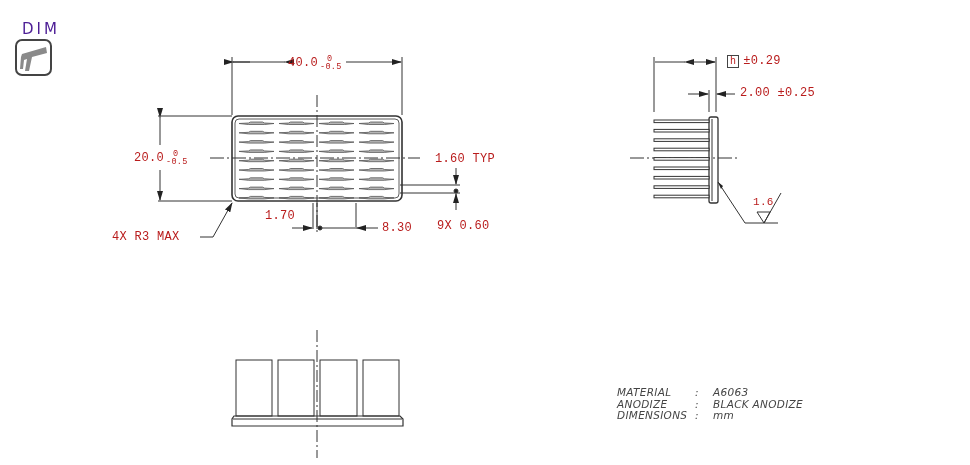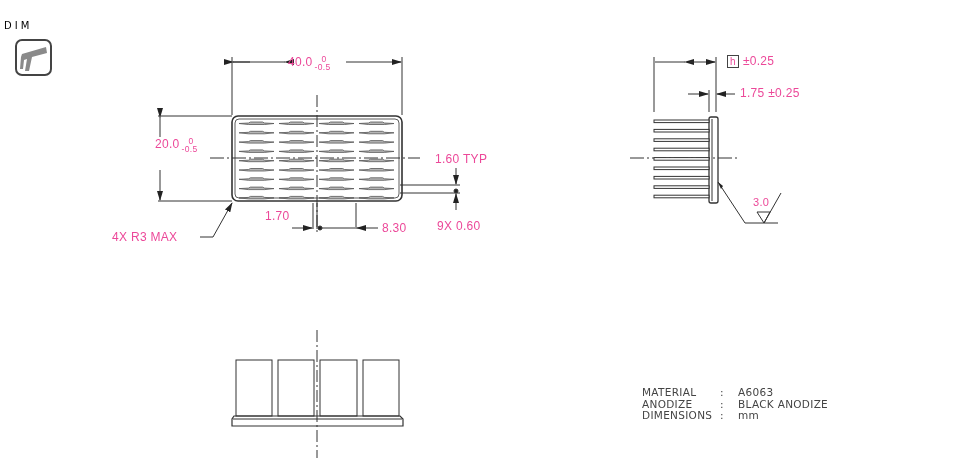--- a/index.html
+++ b/index.html
@@ -1,25 +1,25 @@
 <!DOCTYPE html>
 <html><head>
 <meta charset="utf-8">
 <style>
   html, body { margin: 0; padding: 0; background: #ffffff; }
   body { width: 970px; height: 465px; position: relative; overflow: hidden;
          font-family: "DejaVu Sans", sans-serif; color: #333; }
   .abs { position: absolute; }
-  .dimtxt { font-family: Liberation Sans, sans-serif; font-size: 12px; color: #ec4899; white-space: nowrap; letter-spacing: 0.3px; }
+  .dimtxt { font-family: Liberation Mono, monospace; font-size: 12px; color: #b91c1c; white-space: nowrap; letter-spacing: 0.3px; }
   .tol { display: inline-block; vertical-align: middle; font-size: 8.5px; line-height: 8px; text-align: left; margin-left: 2px; }
   .tol span { display: block; }
-  #dim-label { left: 4px; top: 20px; font-size: 10px; letter-spacing: 3px; color: #000000; }
+  #dim-label { left: 22px; top: 20px; font-size: 15px; letter-spacing: 3px; color: #4c1d95; }
   #dim-icon { left: 15px; top: 39px; width: 37px; height: 37px; border: 2px solid #444; border-radius: 7px; box-sizing: border-box; background: #fff; }
   svg { position: absolute; left: 0; top: 0; }
-  .notes { left: 642px; top: 387px; font-size: 10.5px; line-height: 11.5px; color: #444; letter-spacing: 0.3px; }
+  .notes { left: 617px; top: 387px; font-size: 10.5px; line-height: 11.5px; color: #444; letter-spacing: 0.3px; font-style: italic; }
   .notes .row { display: flex; }
   .notes .k { width: 78px; }
   .notes .c { width: 18px; }
   .hbox { display: inline-block; border: 1px solid #444; padding: 0 2px; font-size: 10px; line-height: 11px; margin-right: 4px; }
 </style>
 </head>
 <body>
 
 <div id="dim-label" class="abs">DIM</div>
 <div id="dim-icon" class="abs">
@@ -156,35 +156,35 @@
       <rect x="654" y="195.2" width="55" height="2.6"></rect>
     </g>
 
   <path d="M718 182 L723 186 L721 189 Z" fill="#222"></path>
 </svg>
 
 <div class="abs dimtxt" style="left:288px;top:55px;">
   <span>40.0</span><span class="tol"><span style="padding-left:7px">0</span><span>-0.5</span></span>
 </div>
 
-<div class="abs dimtxt" style="left:134px;top:137px;background:#fff;margin-left:21px;">
+<div class="abs dimtxt" style="left:134px;top:150px;background:#fff;">
   <span>20.0</span><span class="tol"><span style="padding-left:7px">0</span><span>-0.5</span></span>
 </div>
 
 <div class="abs dimtxt" style="left:435px;top:152px;text-align:right;">1.60 TYP</div>
 <div class="abs dimtxt" style="left:437px;top:219px;text-align:center;">9X 0.60</div>
 <div class="abs dimtxt" style="left:112px;top:230px;text-align:center;">4X R3 MAX</div>
 <div class="abs dimtxt" style="left:265px;top:209px;">1.70</div>
 <div class="abs dimtxt" style="left:382px;top:221px;">8.30</div>
 
 <div class="abs dimtxt" style="left:727px;top:54px;">
-  <span class="hbox">h</span><span>±0.25</span>
-</div>
-<div class="abs dimtxt" style="left:740px;top:86px;">1.75 ±0.25</div>
-<div class="abs dimtxt" style="left:753px;top:196px;font-size:11px;">3.0</div>
+  <span class="hbox">h</span><span>±0.29</span>
+</div>
+<div class="abs dimtxt" style="left:740px;top:86px;">2.00 ±0.25</div>
+<div class="abs dimtxt" style="left:753px;top:196px;font-size:11px;">1.6</div>
 
 <div class="abs notes">
   <div class="row">
     <span class="k">MATERIAL</span>
       <span class="c">:</span>
       <span>A6063</span>
   </div>
   <div class="row">
     <span class="k">ANODIZE</span>
       <span class="c">:</span>

